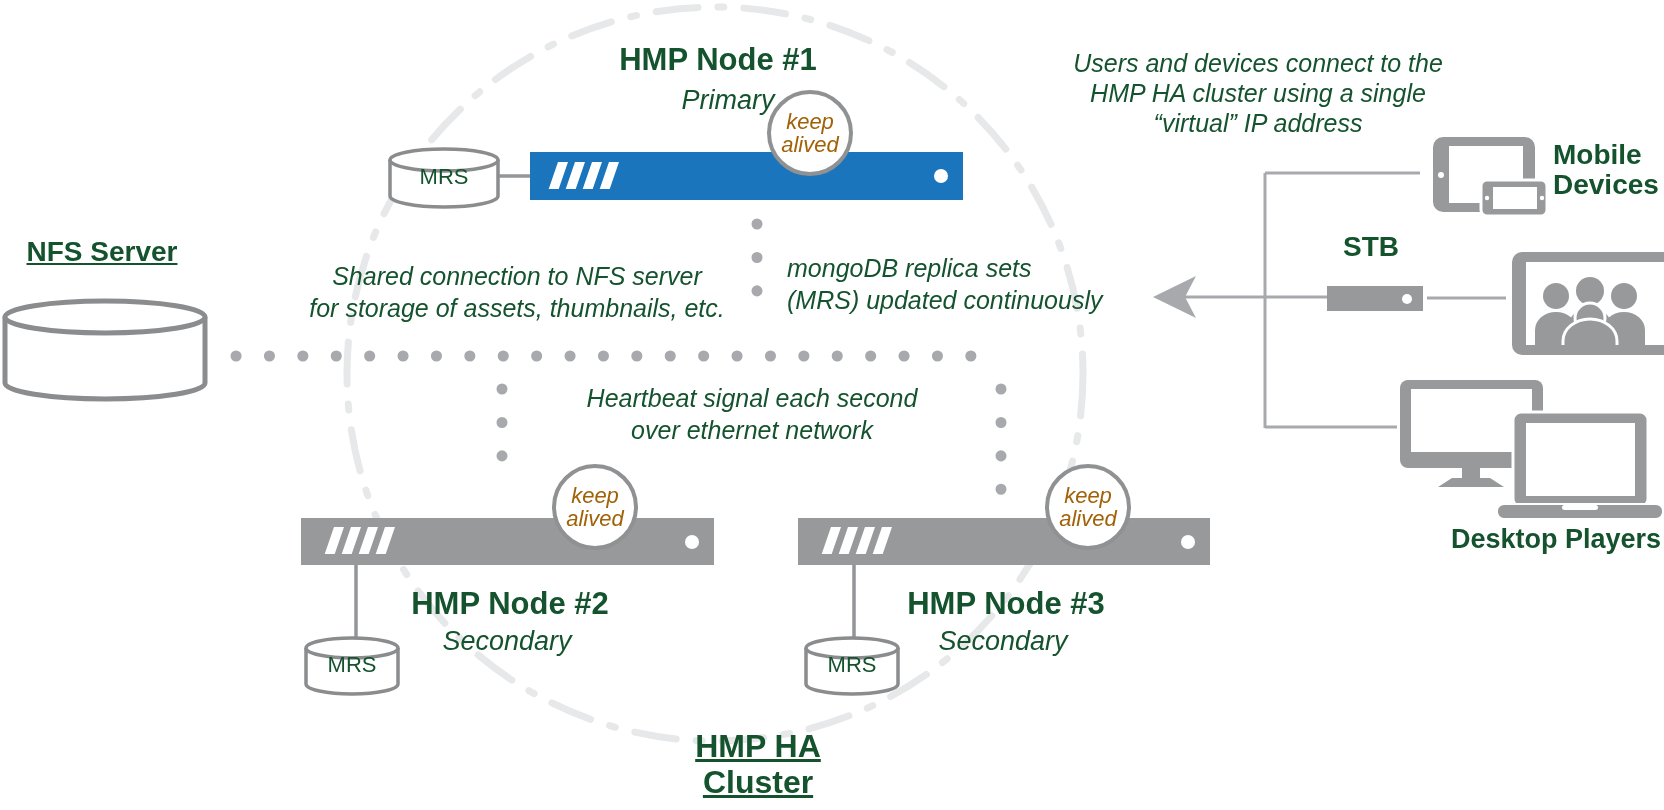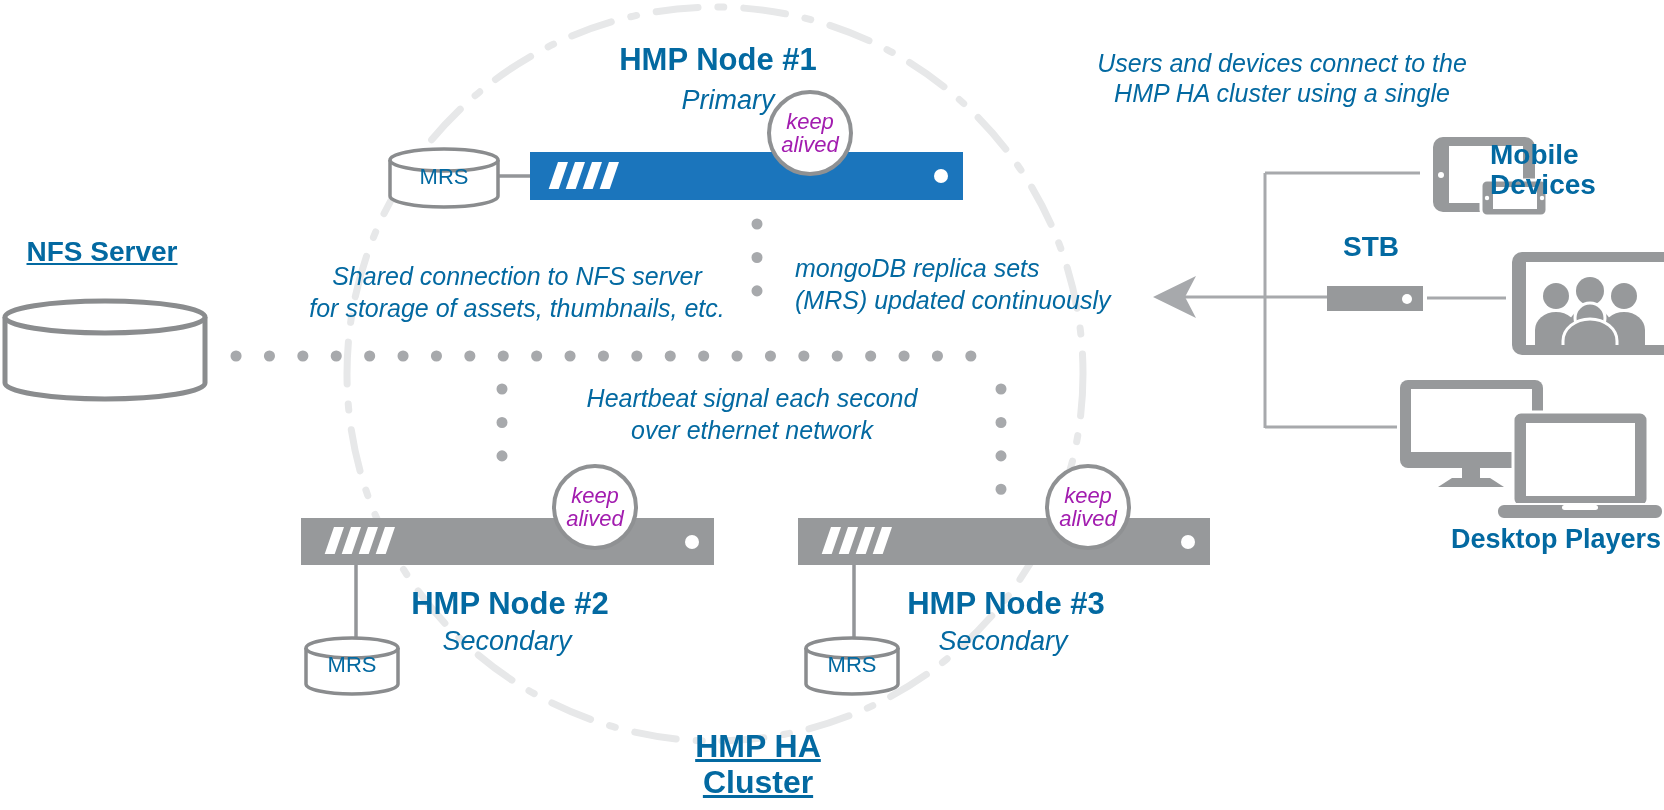--- a/index.html
+++ b/index.html
@@ -2,32 +2,32 @@
 <html><head>
 <meta charset="utf-8">
 <style>
   html,body{margin:0;padding:0;}
   body{
     width:1664px;height:810px;position:relative;overflow:hidden;background:#ffffff;
     font-family:"Liberation Sans","DejaVu Sans",sans-serif;color:#58595b;
   }
   #stage{position:absolute;inset:0;width:1664px;height:810px;}
   svg{position:absolute;left:0;top:0;}
-  .label{position:absolute;color:#0369a1;white-space:nowrap;}
+  .label{position:absolute;color:#14532d;white-space:nowrap;}
   .c{transform:translateX(-50%);text-align:center;}
   .bold{font-weight:bold;text-decoration:underline;}
   .title{font-size:31px;font-weight:bold;}
   .role{font-size:27px;font-style:italic;}
   .note{font-size:25px;font-style:italic;line-height:32px;}
   .note span{display:block;}
   .keepalive{
     position:absolute;width:86px;height:86px;box-sizing:border-box;
     border:4px solid #8f9193;border-radius:50%;background:#fff;
     display:flex;flex-direction:column;align-items:center;justify-content:center;
-    font-style:italic;font-size:22px;line-height:23px;color:#a21caf;z-index:5;
+    font-style:italic;font-size:22px;line-height:23px;color:#a16207;z-index:5;
   }
   .mrs{font-size:22px;z-index:6;}
   .devlabel{font-weight:bold;font-size:28px;line-height:30px;}
 </style>
 </head>
 <body>
 
 <div id="stage">
 
 <svg width="1664" height="810" viewBox="0 0 1664 810">
@@ -178,34 +178,35 @@
 <div class="label c mrs" style="left:444px;top:164px;">MRS</div>
 <div class="label c mrs" style="left:352px;top:652px;">MRS</div>
 <div class="label c mrs" style="left:852px;top:652px;">MRS</div>
 
 <div class="label c bold" style="left:102px;top:236px;font-size:28px;">NFS Server</div>
 
 <div class="label c note" style="left:517px;top:260px;">
   <span>Shared connection to NFS server</span>
   <span>for storage of assets, thumbnails, etc.</span>
 </div>
-<div class="label note" style="left:787px;top:252px;text-align:left;margin-left:8px;">
+<div class="label note" style="left:787px;top:252px;text-align:left;">
   <span>mongoDB replica sets</span>
   <span>(MRS) updated continuously</span>
 </div>
 <div class="label c note" style="left:752px;top:382px;">
   <span>Heartbeat signal each second</span>
   <span>over ethernet network</span>
 </div>
-<div class="label c note" style="left:1258px;top:48px;line-height:30px;margin-left:24px;">
+<div class="label c note" style="left:1258px;top:48px;line-height:30px;">
   <span>Users and devices connect to the</span>
   <span>HMP HA cluster using a single</span>
-</div>
-
-<div class="label devlabel" style="left:1490px;top:140px;">
+  <span>“virtual” IP address</span>
+</div>
+
+<div class="label devlabel" style="left:1553px;top:140px;">
   <span style="display:block">Mobile</span>
   <span style="display:block">Devices</span>
 </div>
 <div class="label c devlabel" style="left:1371px;top:232px;">STB</div>
 <div class="label c devlabel" style="left:1556px;top:524px;font-size:27px;">Desktop Players</div>
 
 <div class="label c bold" style="left:758px;top:728px;font-size:32px;">HMP HA</div>
 <div class="label c bold" style="left:758px;top:764px;font-size:32px;">Cluster</div>
 
 </div>

